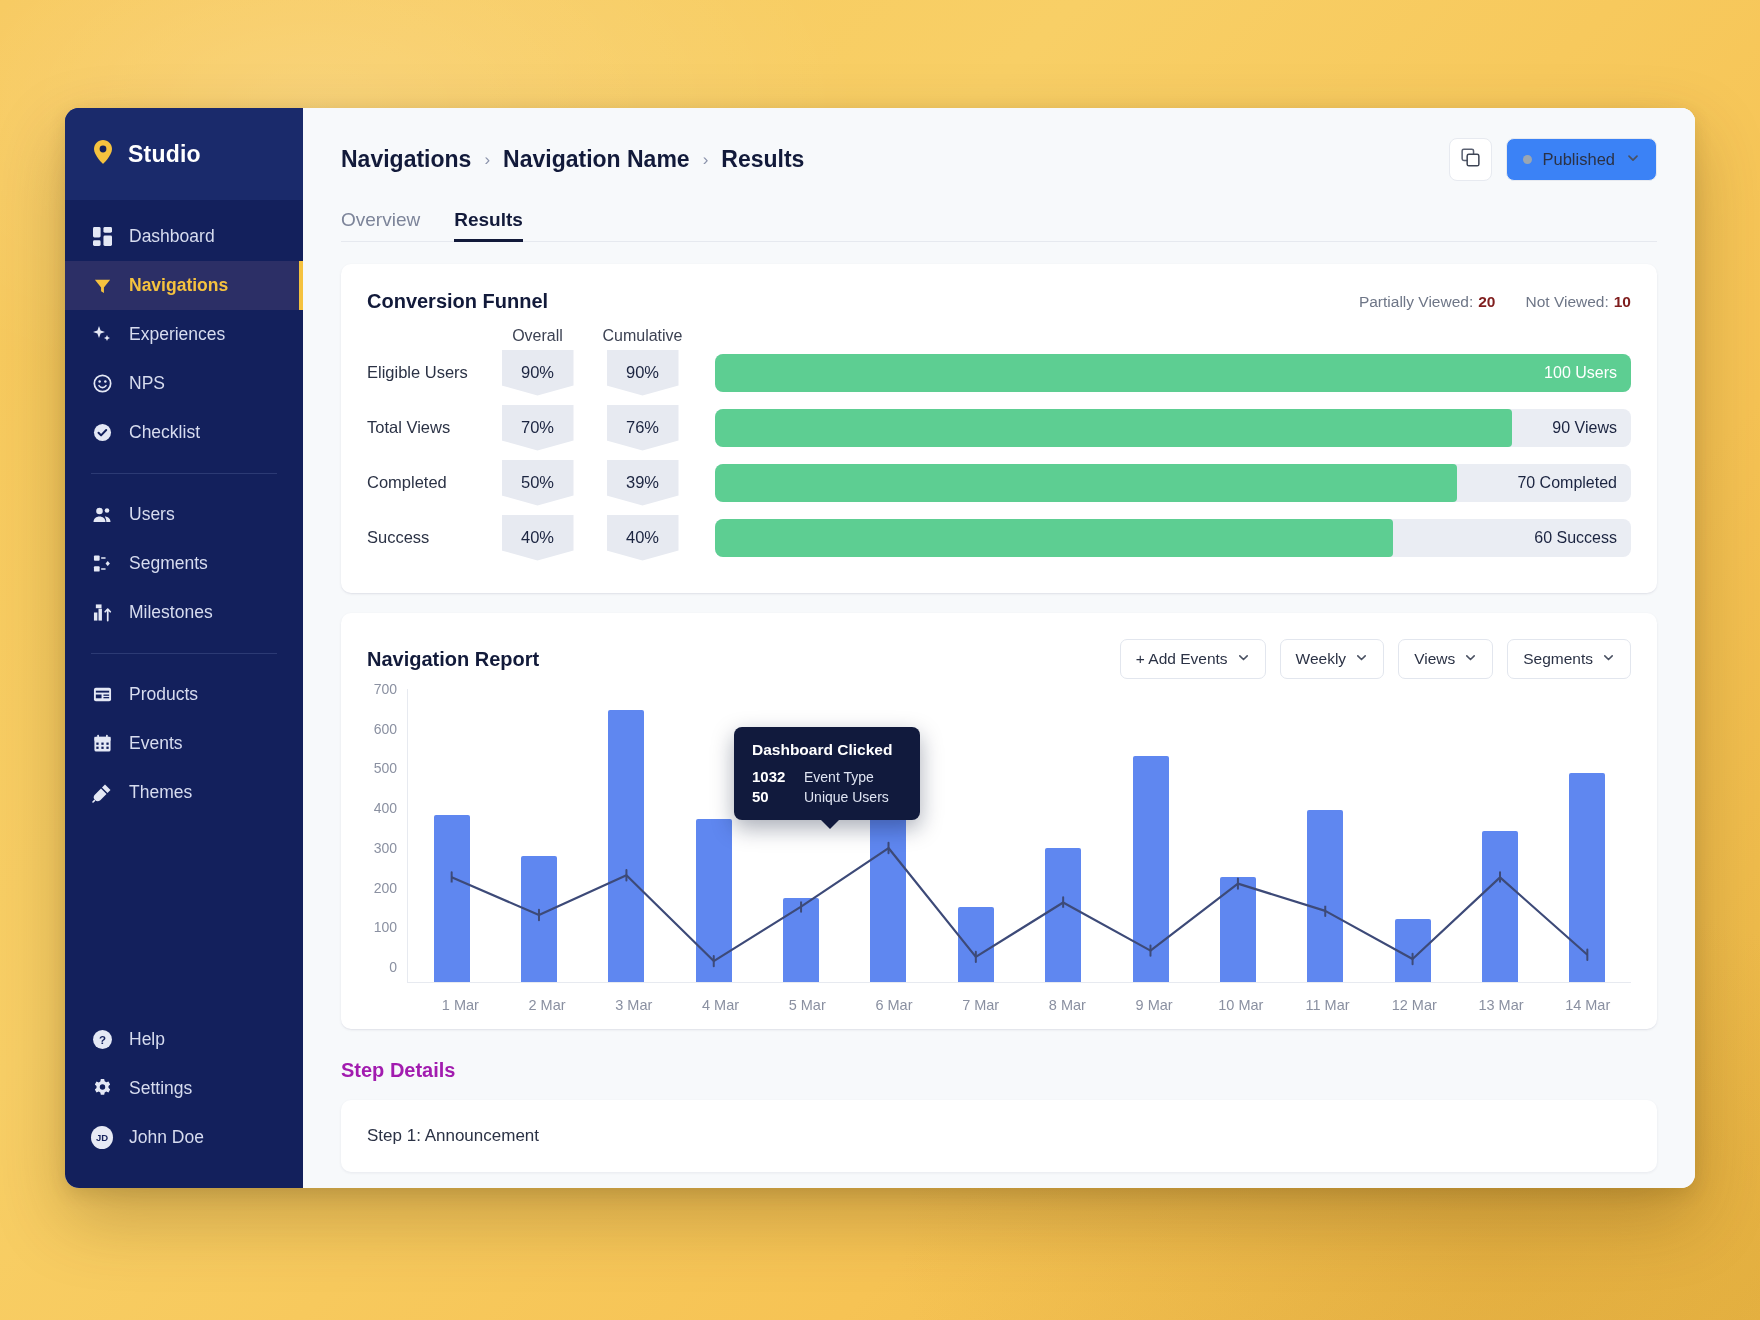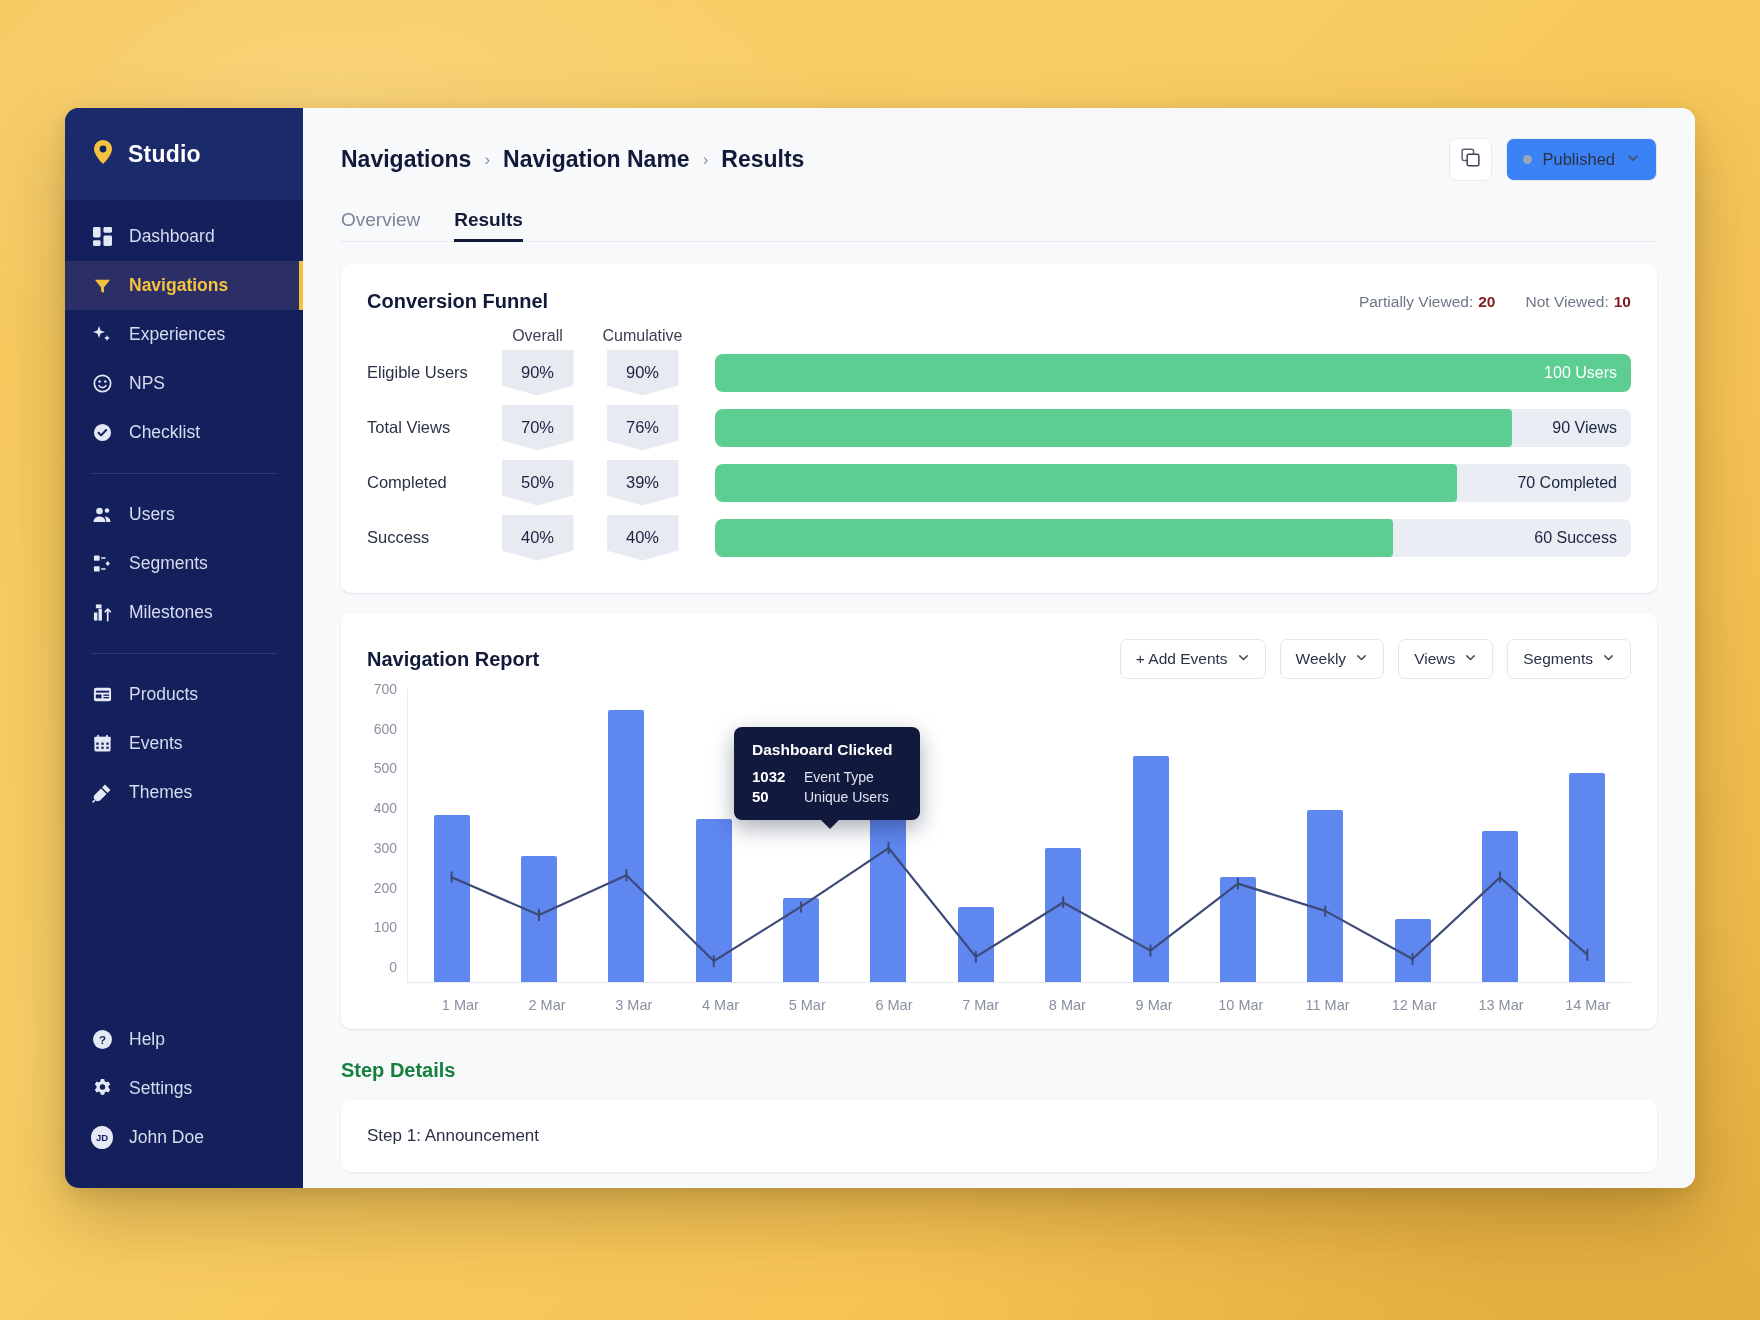--- a/index.html
+++ b/index.html
@@ -166,21 +166,21 @@
   .tooltip .tt-row { display: flex; align-items: baseline; gap: 10px; margin-top: 3px; font-size: 14px; color: #dfe4f2; }
   .tooltip .tt-val { font-weight: 700; color: #ffffff; font-size: 15px; min-width: 42px; }
   .tooltip::after {
     content: ""; position: absolute; bottom: -9px; left: 86px;
     border-left: 10px solid transparent; border-right: 10px solid transparent;
     border-top: 10px solid #111a3d;
   }
 
   
   .step-section { padding-top: 6px; }
-  .step-title { font-size: 20px; font-weight: 700; color: #15803d; margin: 4px 0 18px 0; }
+  .step-title { font-size: 20px; font-weight: 700; color: #a21caf; margin: 4px 0 18px 0; }
   .step-card {
     background: #fff; border-radius: 10px; padding: 26px;
     box-shadow: 0 1px 3px rgba(25,35,70,.07);
     font-size: 17px; color: #2b3245;
   }
 </style>
 </head>
 <body>
 
 <div class="window">

